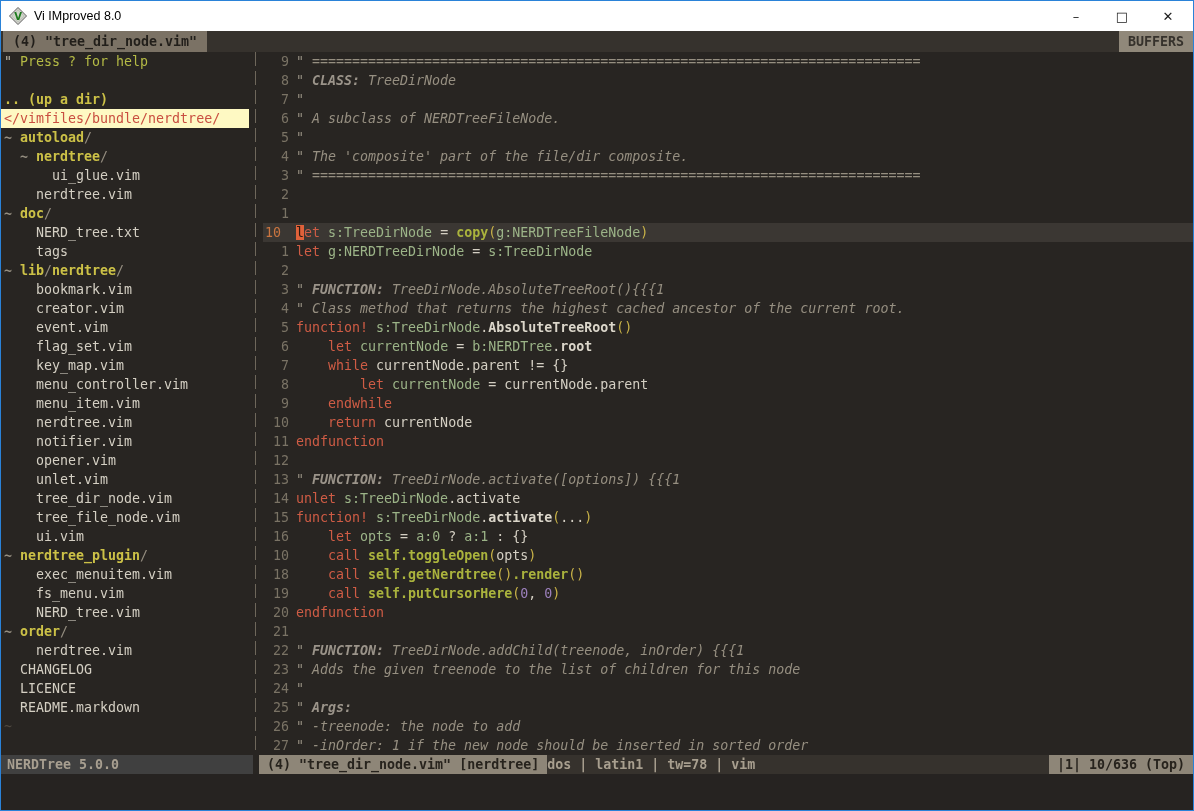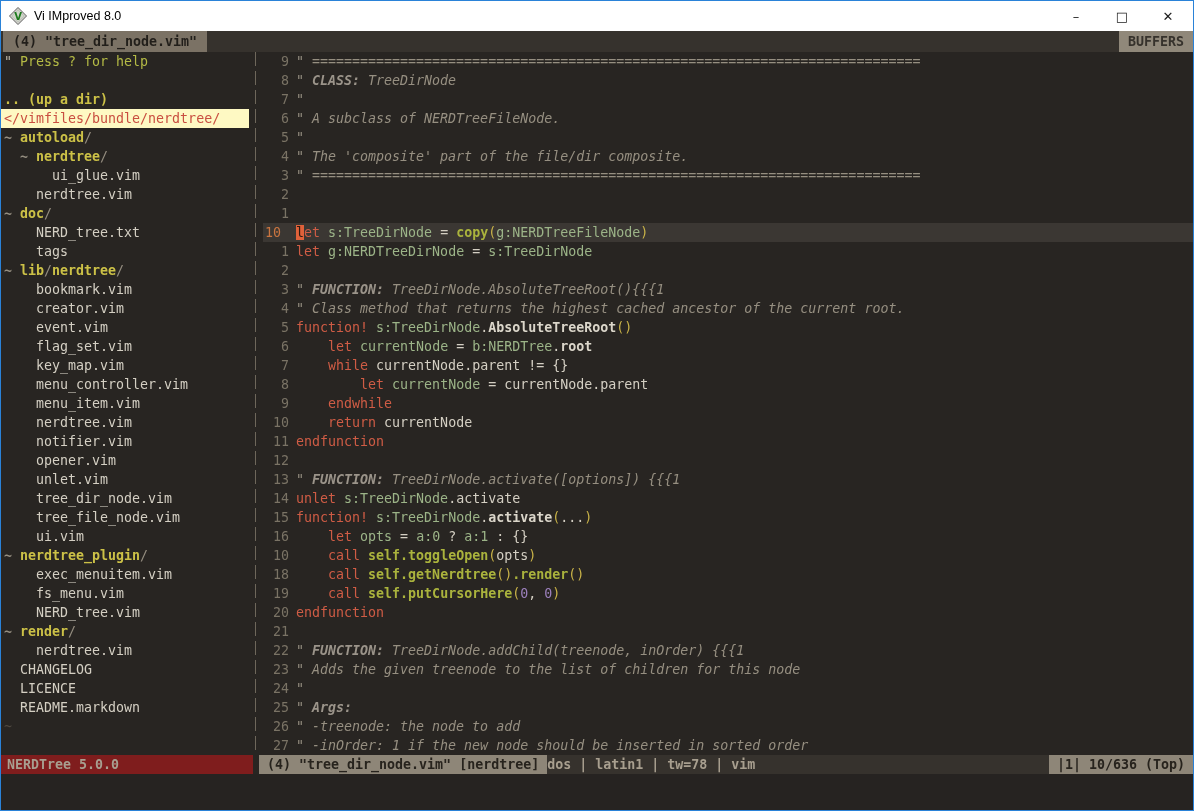--- a/index.html
+++ b/index.html
@@ -50,21 +50,21 @@
   .sg-u  { color:#ccc147; font-weight:bold; }
   .sg-root{ color:#c94e40; }
   .sg-tl { color:#958e80; font-weight:bold; }
   .sg-d  { color:#ccc147; font-weight:bold; }
   .sg-s  { color:#958e80; }
   .sg-fi { color:#d4cfc3; }
   .sg-dim{ color:#4e483f; }
 
   
   .statusline { height:19px; flex:none; display:flex; font-size:13.3px; font-weight:bold; line-height:19px; }
-  .st-tree { width:252px; flex:none; background:#7f1d1d; color:#a89f90; padding-left:6px; white-space:pre; }
+  .st-tree { width:252px; flex:none; background:#404040; color:#a89f90; padding-left:6px; white-space:pre; }
   .st-gap { width:6px; flex:none; background:#282522; }
   .st-file { background:#8e8678; color:#27231d; padding:0 8px; white-space:pre; }
   .st-mid { flex:1; background:#36322d; color:#a89f8f; padding-right:14px; white-space:pre; }
   .st-pos { background:#8e8678; color:#27231d; padding:0 8px; white-space:pre; }
 
   
   .cmdline { flex:1; background:#262321; }
 </style>
 </head>
 <body>
@@ -114,21 +114,21 @@
         <div class="trow"><span class="sg-fi">    notifier.vim</span></div>
         <div class="trow"><span class="sg-fi">    opener.vim</span></div>
         <div class="trow"><span class="sg-fi">    unlet.vim</span></div>
         <div class="trow"><span class="sg-fi">    tree_dir_node.vim</span></div>
         <div class="trow"><span class="sg-fi">    tree_file_node.vim</span></div>
         <div class="trow"><span class="sg-fi">    ui.vim</span></div>
         <div class="trow"><span class="sg-tl">~ </span><span class="sg-d">nerdtree_plugin</span><span class="sg-s">/</span></div>
         <div class="trow"><span class="sg-fi">    exec_menuitem.vim</span></div>
         <div class="trow"><span class="sg-fi">    fs_menu.vim</span></div>
         <div class="trow"><span class="sg-fi">    NERD_tree.vim</span></div>
-        <div class="trow"><span class="sg-tl">~ </span><span class="sg-d">render</span><span class="sg-s">/</span></div>
+        <div class="trow"><span class="sg-tl">~ </span><span class="sg-d">order</span><span class="sg-s">/</span></div>
         <div class="trow"><span class="sg-fi">    nerdtree.vim</span></div>
         <div class="trow"><span class="sg-fi">  CHANGELOG</span></div>
         <div class="trow"><span class="sg-fi">  LICENCE</span></div>
         <div class="trow"><span class="sg-fi">  README.markdown</span></div>
         <div class="trow"><span class="sg-dim">~</span></div>
       </div>
     <div class="vsep"></div>
     <div class="editor" id="code">
         <div class="crow"><span class="gut">9</span><span class="ctext"><span class="sg-c">" ============================================================================</span></span></div>
         <div class="crow"><span class="gut">8</span><span class="ctext"><span class="sg-c">" </span><span class="sg-cb">CLASS:</span><span class="sg-c"> TreeDirNode</span></span></div>

